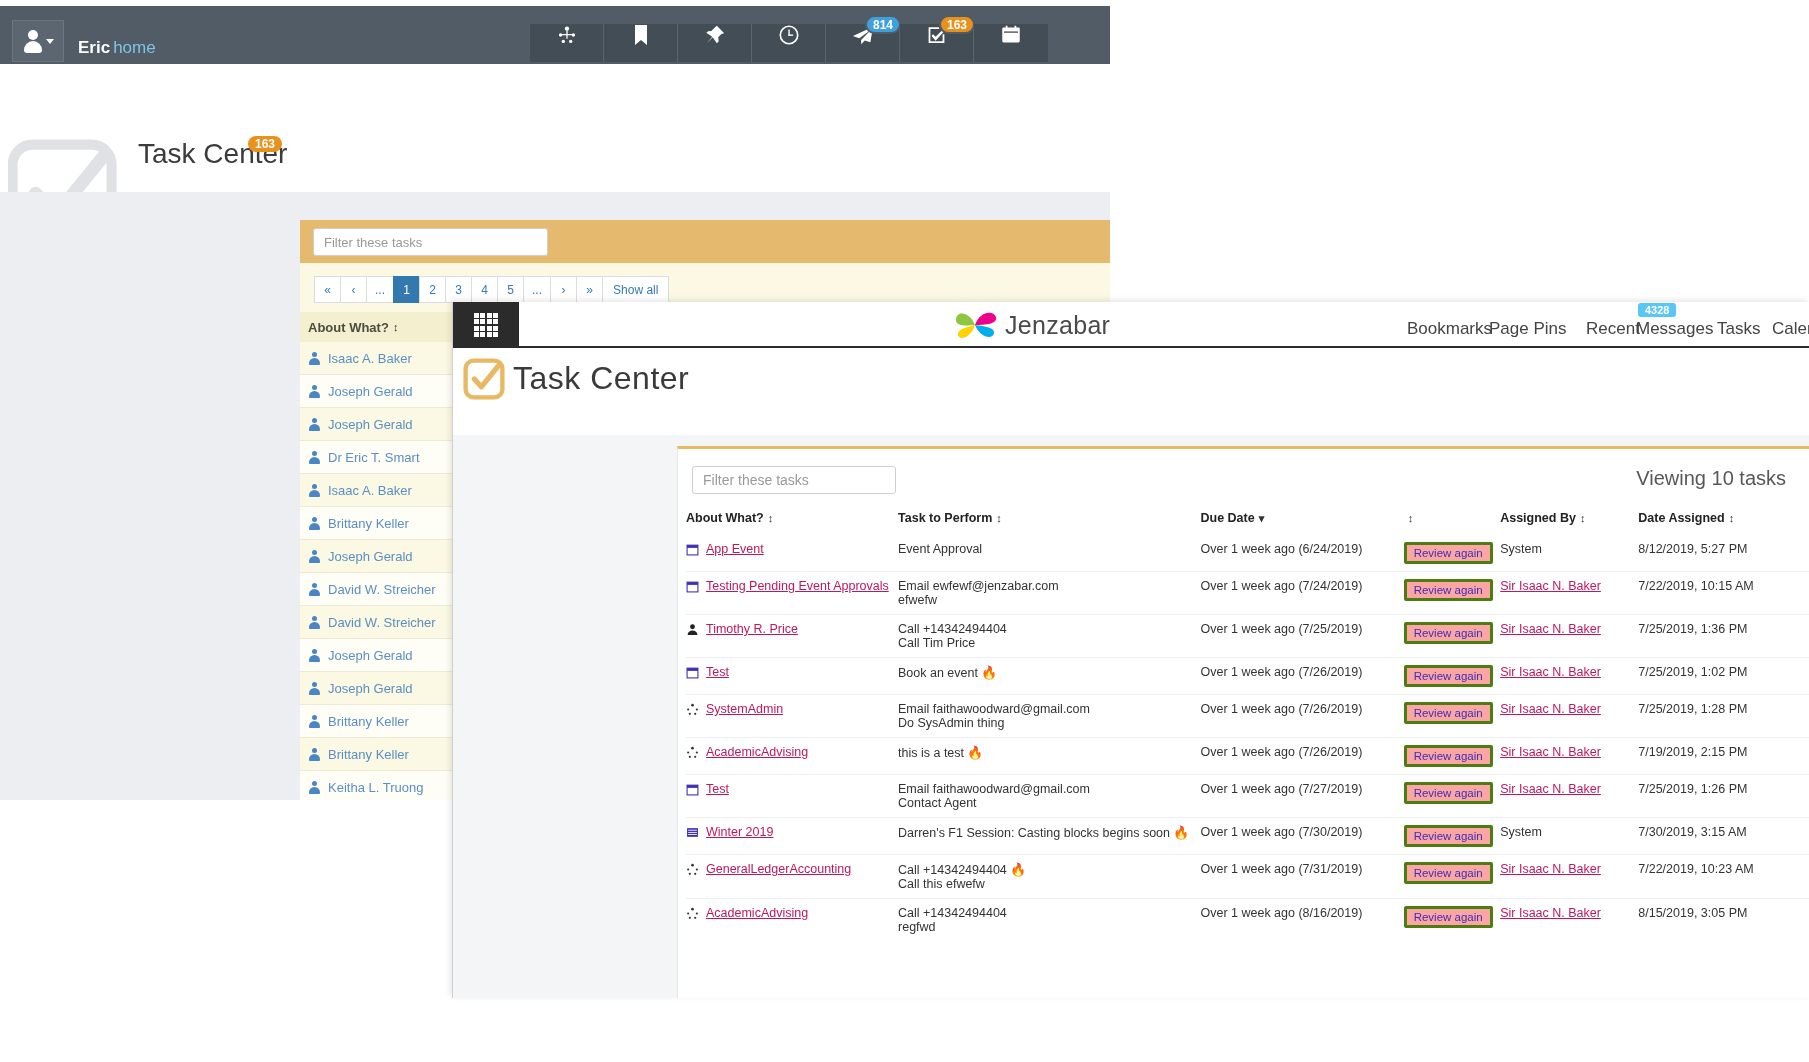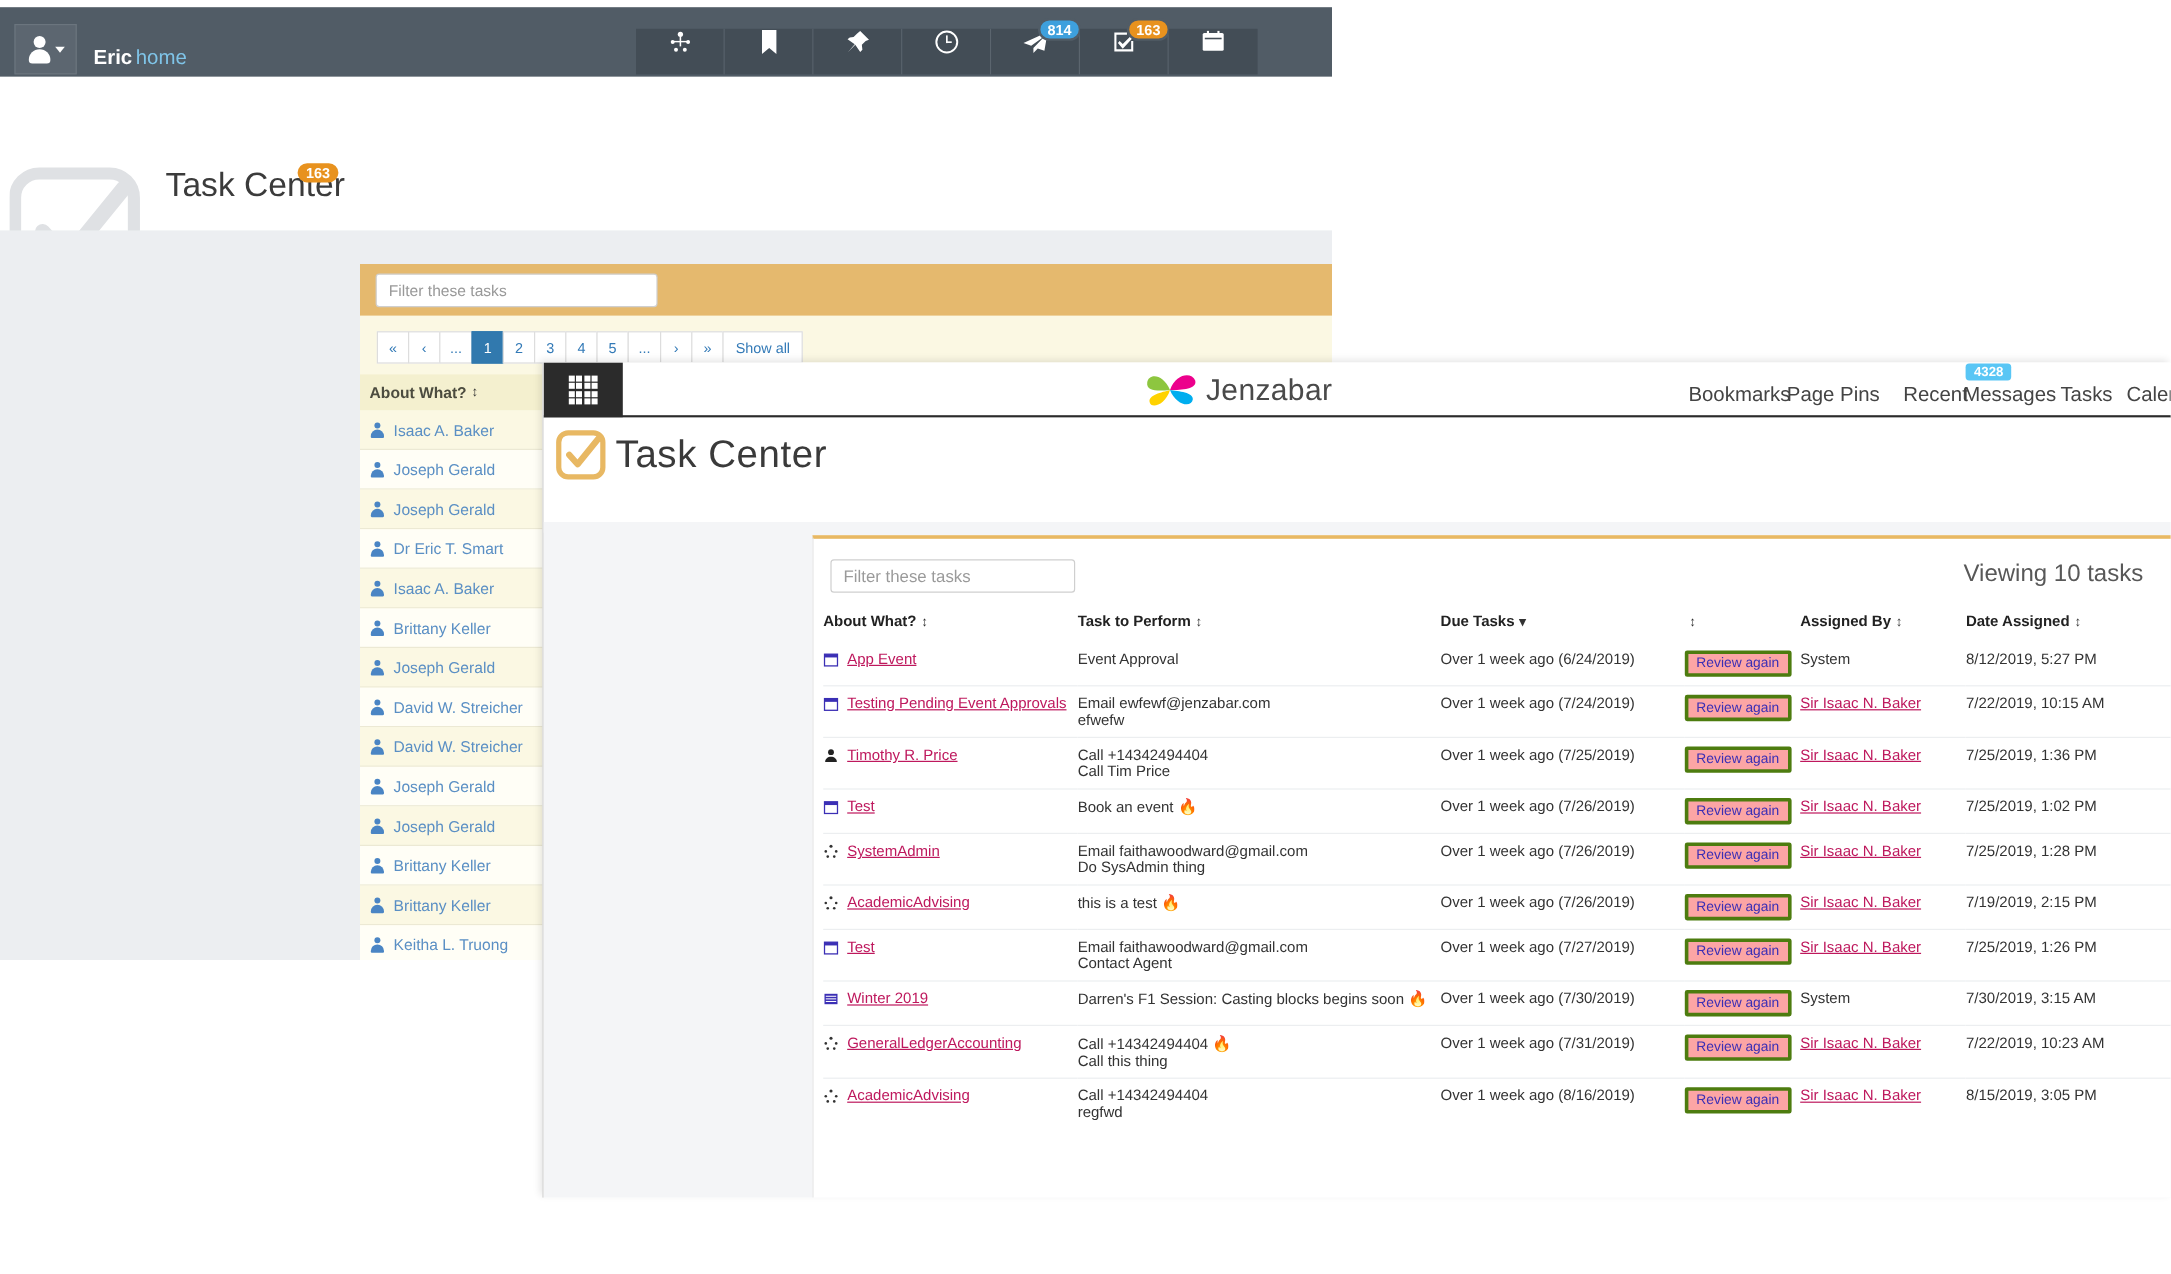--- a/index.html
+++ b/index.html
@@ -341,21 +341,21 @@
 
   <div class="fw-card">
     <div class="fw-card-filter">Filter these tasks</div>
     <div class="fw-viewing">Viewing 10 tasks</div>
 
     <table class="tasks">
       <thead>
         <tr>
           <th class="col-aw"><span>About What?</span><span class="sortic">↕</span></th>
           <th class="col-tp"><span>Task to Perform</span><span class="sortic">↕</span></th>
-          <th class="col-dd"><span>Due Tasks</span><span class="sortic">▾</span></th>
+          <th class="col-dd"><span>Due Date</span><span class="sortic">▾</span></th>
           <th class="col-rb"><span class="sortic">↕</span></th>
           <th class="col-ab"><span>Assigned By</span><span class="sortic">↕</span></th>
           <th class="col-da"><span>Date Assigned</span><span class="sortic">↕</span></th>
         </tr>
       </thead>
       <tbody id="task-body">
             <tr>
               <td>
                 <div class="aw-cell">
                   <svg class="mini" viewBox="0 0 24 24">
@@ -519,21 +519,21 @@
                     <circle cx="4" cy="12" r="2" fill="#333"></circle>
                     <circle cx="20" cy="12" r="2" fill="#333"></circle>
                     <circle cx="7" cy="20" r="2" fill="#333"></circle>
                     <circle cx="17" cy="20" r="2" fill="#333"></circle>
                   </svg>
                   <span class="cell-link">GeneralLedgerAccounting</span>
                 </div>
               </td>
               <td>
                 <div class="nowrapc">Call +14342494404<span class="flame"> 🔥</span></div>
-                <div class="nowrapc">Call this thing</div>
+                <div class="nowrapc">Call this efwefw</div>
               </td>
               <td class="due-red">Over 1 week ago (7/31/2019)</td>
               <td><span class="review-btn">Review again</span></td>
               <td><span class="cell-link">Sir Isaac N. Baker</span></td>
               <td class="nowrapc">7/22/2019, 10:23 AM</td>
             </tr>
             <tr>
               <td>
                 <div class="aw-cell">
                   <svg class="mini" viewBox="0 0 24 24">

